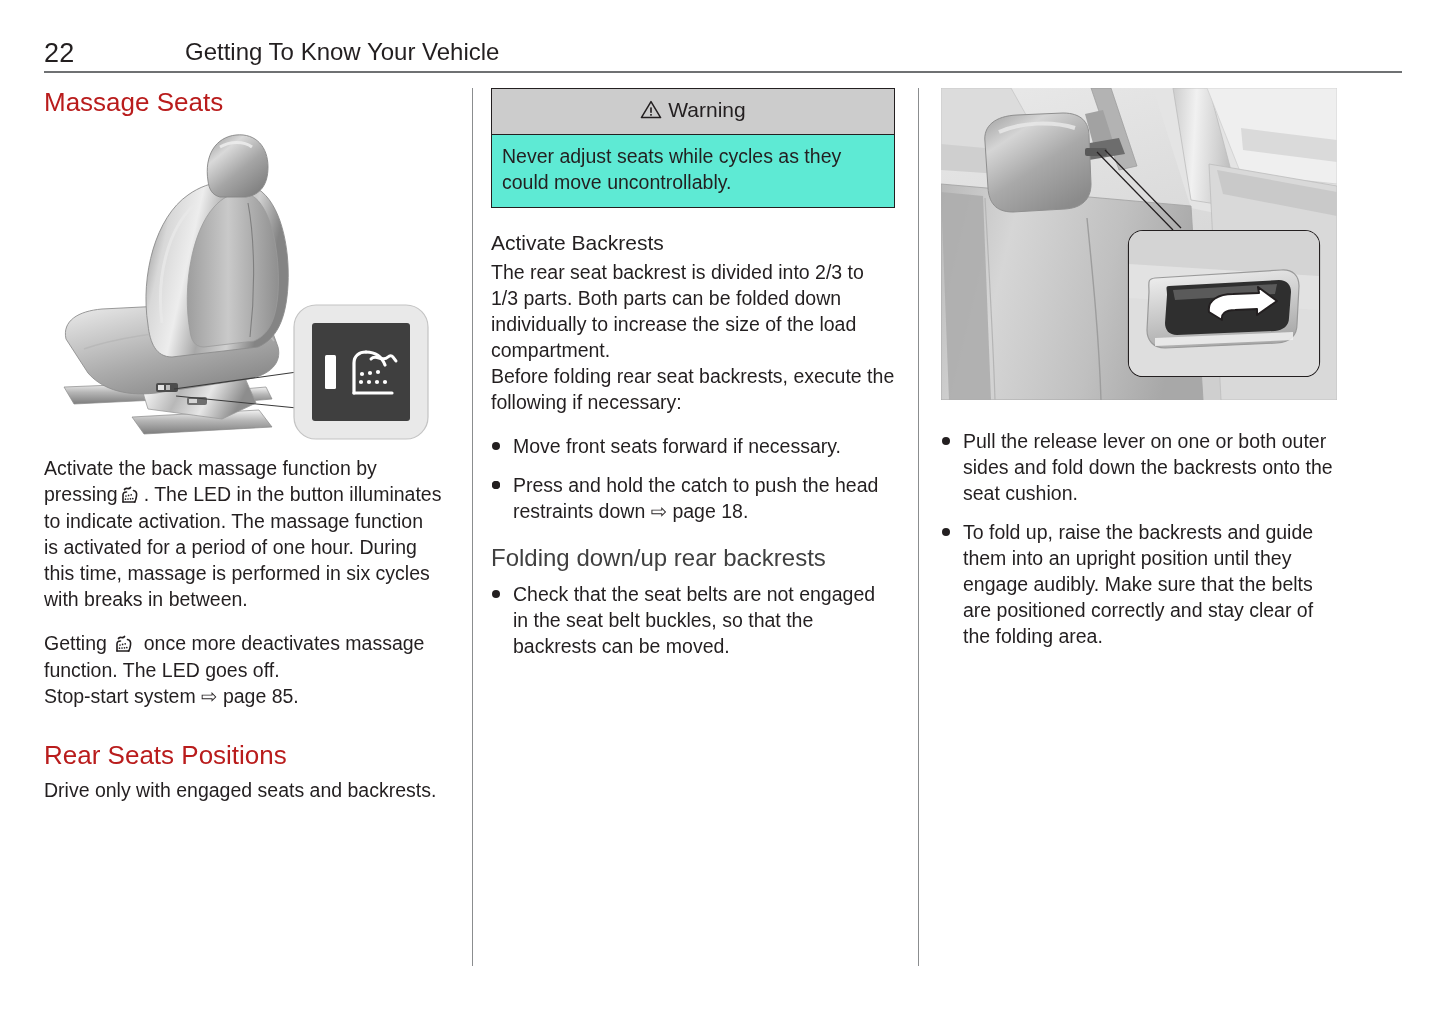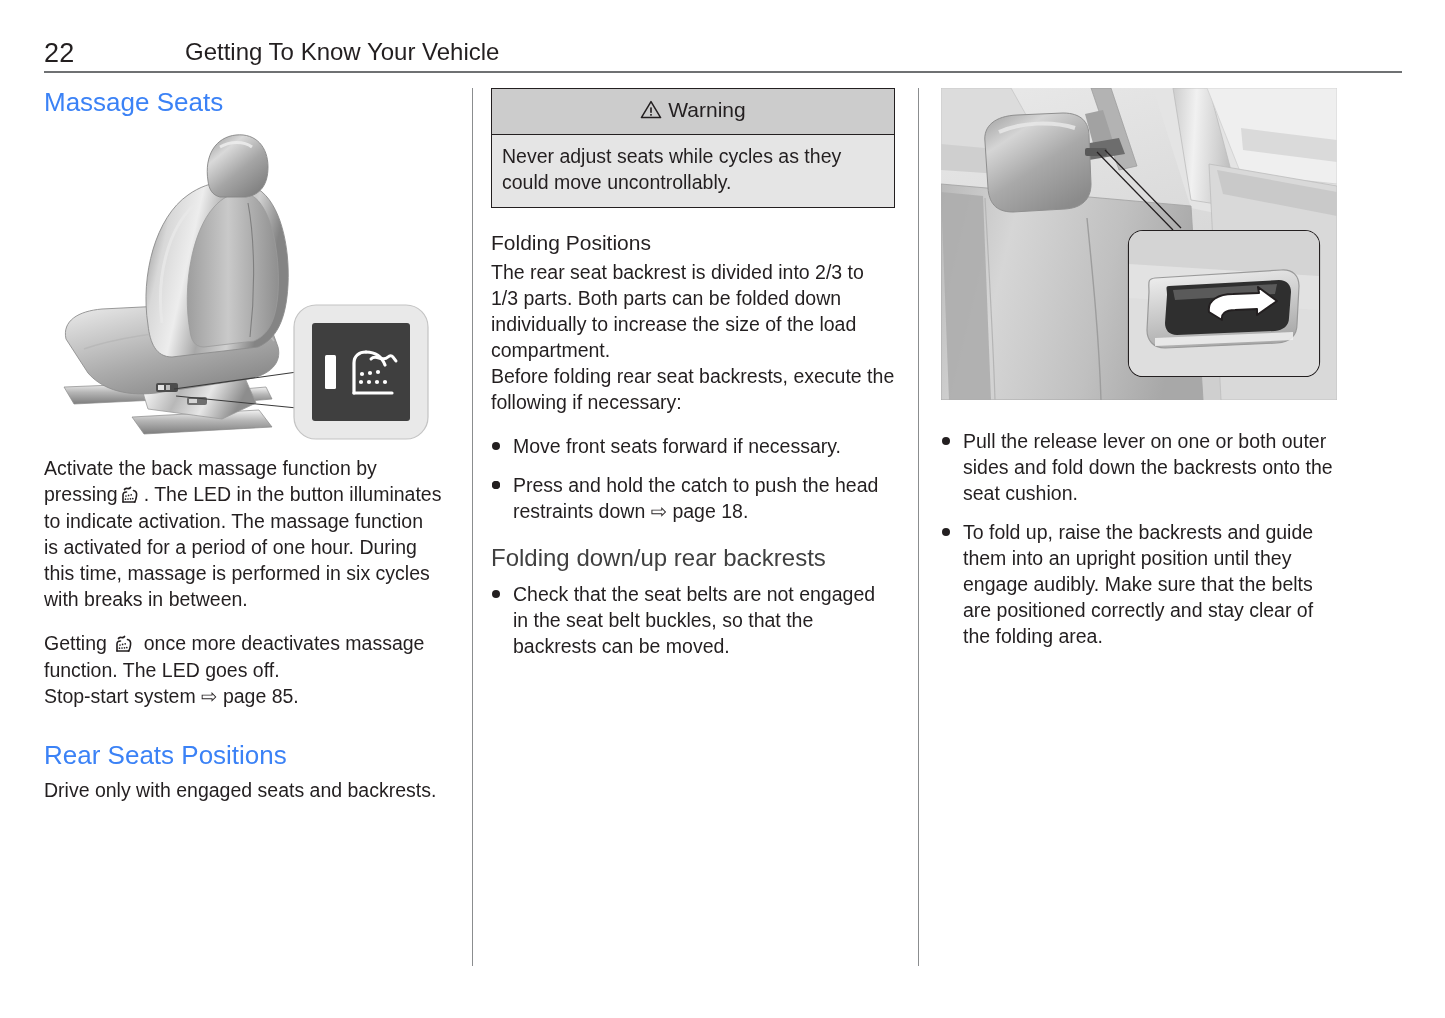--- a/index.html
+++ b/index.html
@@ -66,21 +66,21 @@
   }
   .col-left  { left: 44px;  width: 398px; }
   .col-mid   { left: 491px; width: 404px; }
   .col-right { left: 941px; width: 400px; }
 
   h1.section-title {
     font-size: 26px;
     font-weight: normal;
     margin: 0 0 8px 0;
     line-height: 1.1;
-    color: #3b82f6;
+    color: #b91c1c;
   }
   h1.section-title.second {
     margin-top: 32px;
   }
   h2.sub-title {
     font-size: 21px;
     font-weight: normal;
     margin: 0 0 4px 0;
     line-height: 1.2;
     color: #231f20;
@@ -123,21 +123,21 @@
     width: 8px;
     height: 8px;
     border-radius: 50%;
     background: #231f20;
   }
 
   
   .warning-box {
     border: 1.5px solid #231f20;
     margin-bottom: 22px;
-    background: #e5e5e5;
+    background: #5eead4;
   }
   .warning-head {
     background: #cccccc;
     border-bottom: 1.5px solid #231f20;
     text-align: center;
     padding: 9px 0 10px 0;
     font-size: 21px;
     color: #231f20;
   }
   .warning-head .warn-icon {
@@ -352,21 +352,21 @@
         <svg width="22" height="19" viewBox="0 0 22 19" xmlns="http://www.w3.org/2000/svg">
           <path d="M11 1.6 L20.6 17.6 L1.4 17.6 Z" fill="none" stroke="#231f20" stroke-width="1.5" stroke-linejoin="round"></path>
           <rect x="10.2" y="7.4" width="1.6" height="5.4" fill="#231f20"></rect>
           <rect x="10.2" y="14" width="1.6" height="1.7" fill="#231f20"></rect>
         </svg>
       </span><span>Warning</span>
     </div>
     <div class="warning-body">Never adjust seats while cycles as they could move uncontrollably.</div>
   </div>
 
-  <h2 class="sub-title">Folding Positions</h2>
+  <h2 class="sub-title">Activate Backrests</h2>
   <p class="body-text tight">The rear seat backrest is divided into 2/3 to 1/3 parts. Both parts can be folded down individually to increase the size of the load compartment.</p>
   <p class="body-text tight">Before folding rear seat backrests, execute the following if necessary:</p>
 
   <div style="height:18px"></div>
 
   <ul class="bullets">
     <li><span class="dot"></span><span>Move front seats forward if necessary.</span></li>
     <li><span class="dot"></span></li>
     <li><span class="dot"></span><span>Press and hold the catch to push the head restraints down ⇨ page 18.</span></li>
   </ul>

